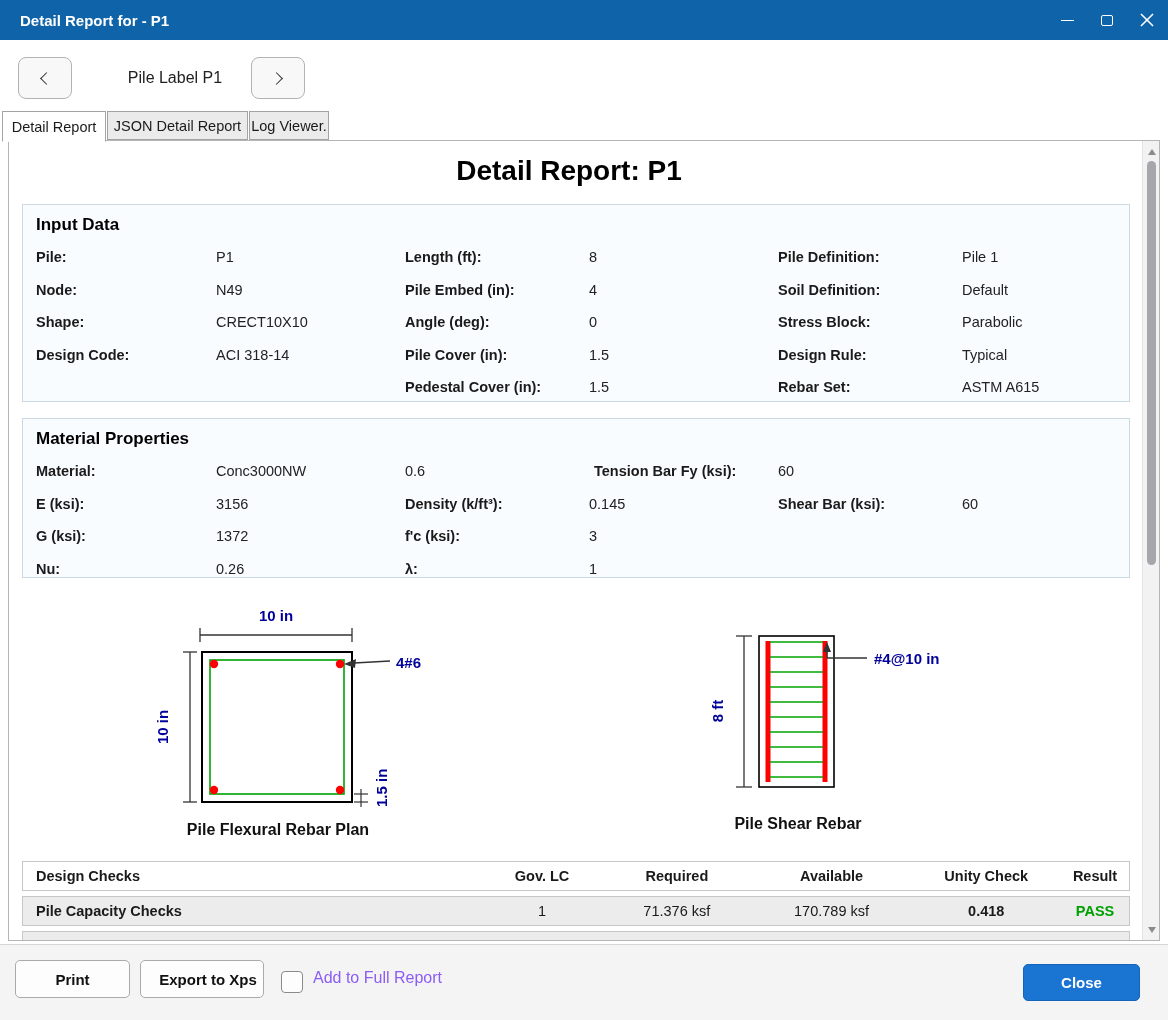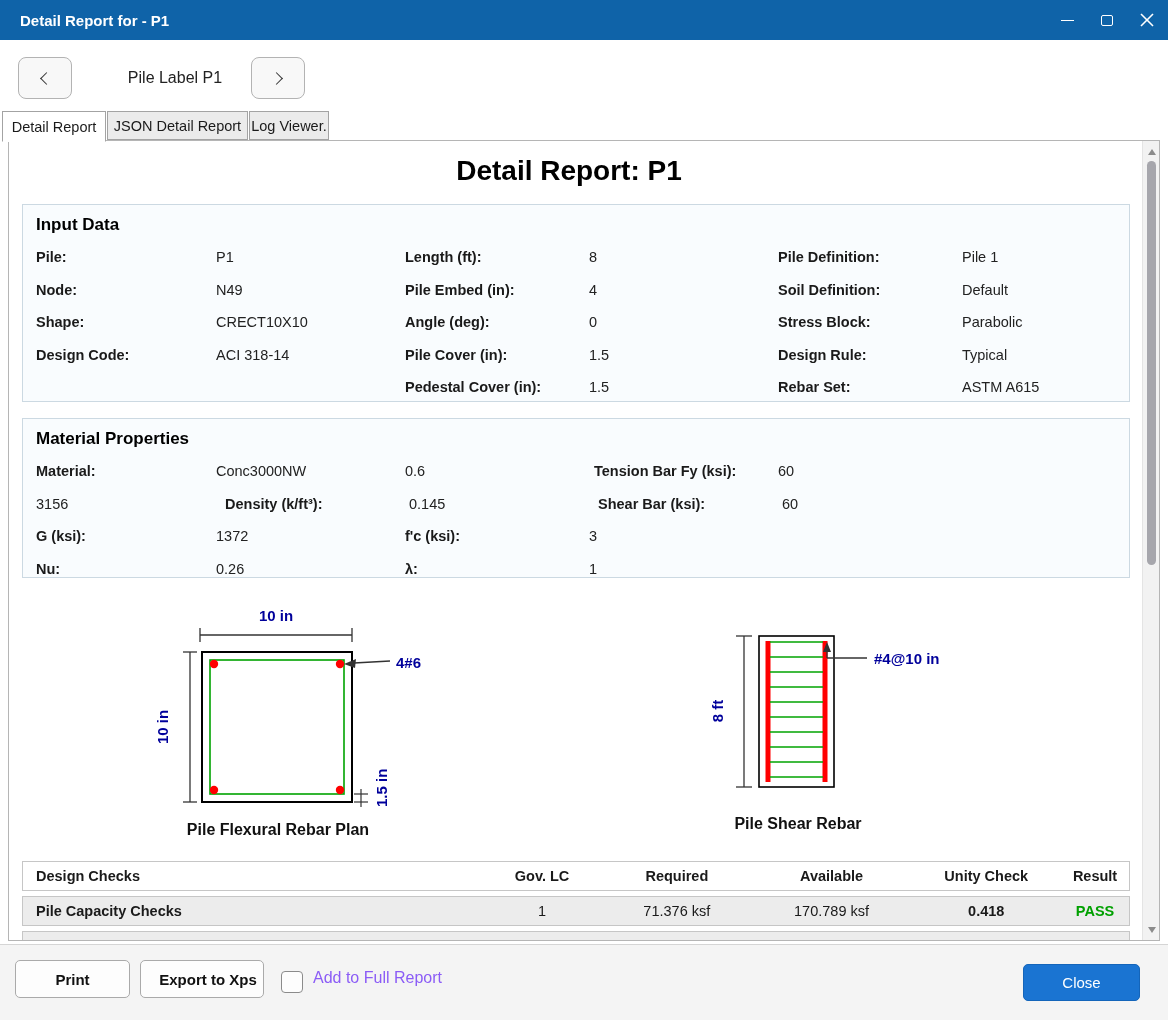--- a/index.html
+++ b/index.html
@@ -90,21 +90,21 @@
   .f-btn { position:absolute; top:15px; height:38px; background:#fdfdfd; border:1px solid #aaa;
     border-radius:5px; font-weight:bold; font-size:15px; color:#111;
     display:flex; align-items:center; justify-content:center; cursor:pointer; }
   .btn-print { left:15px; width:115px; }
   .btn-export { left:140px; width:124px;padding-left:12px; }
   .chkbox { position:absolute; left:281px; top:26px; width:22px; height:22px;
     background:#fdfdfd; border:1px solid #8b8b8b; border-radius:4px; cursor:pointer; }
   .chk-label { position:absolute; left:313px; top:24px; font-size:16px; color:#8b5cf6; }
   .btn-close { position:absolute; left:1023px; top:19px; width:117px; height:37px;
     background:#1a74d2; border:1px solid #1465ba; border-radius:5px; color:#fff;
-    font-weight:normal; font-size:15px; display:flex; align-items:center; justify-content:center; cursor:pointer; }
+    font-weight:bold; font-size:15px; display:flex; align-items:center; justify-content:center; cursor:pointer; }
 </style>
 </head>
 <body>
 
 <div class="titlebar">
   <span class="title">Detail Report for - P1</span>
   <div class="win-controls">
     <div class="wc-btn">
         <span class="min-glyph"></span>
       </div>
@@ -185,20 +185,21 @@
   <div class="section-box box-material">
     <div class="section-title">Material Properties</div>
     <div class="frow">
       <span class="fl c-l1">Material:</span>
         <span class="fv c-v1">Conc3000NW</span>
         <span class="fv c-v2">0.6</span>
       <span class="fl c-l3">Tension Bar Fy (ksi):</span>
         <span class="fv c-v3">60</span>
     </div>
     <div class="frow">
+      <span class="fl c-l1">E (ksi):</span>
         <span class="fv c-v1">3156</span>
       <span class="fl c-l2">Density (k/ft³):</span>
         <span class="fv c-v2">0.145</span>
       <span class="fl c-l3">Shear Bar (ksi):</span>
         <span class="fv c-v3">60</span>
     </div>
     <div class="frow">
       <span class="fl c-l1">G (ksi):</span>
         <span class="fv c-v1">1372</span>
       <span class="fl c-l2">f'c (ksi):</span>

